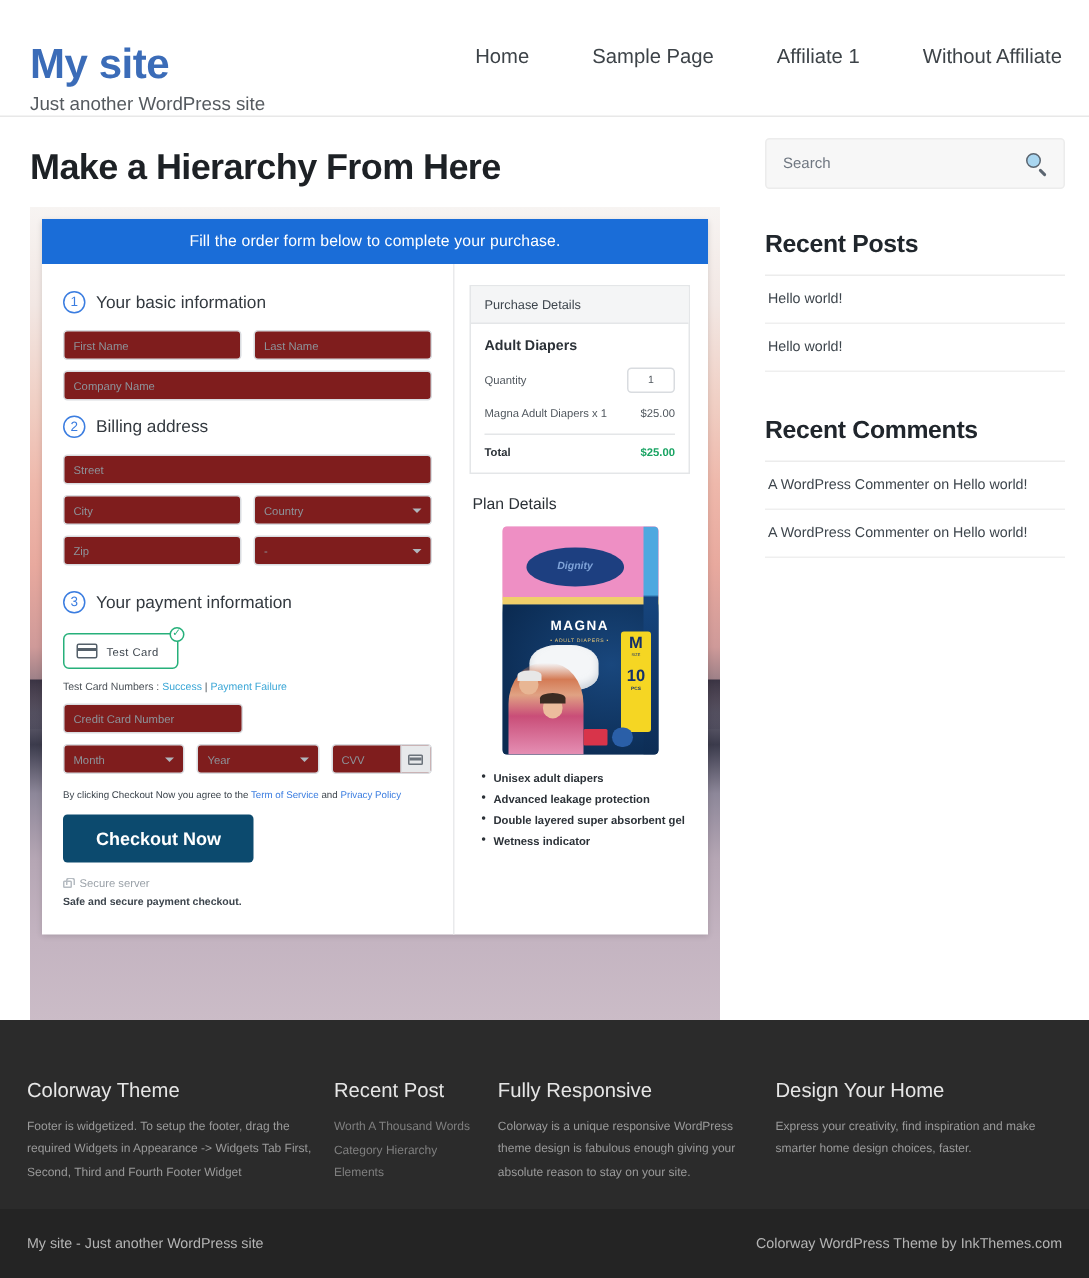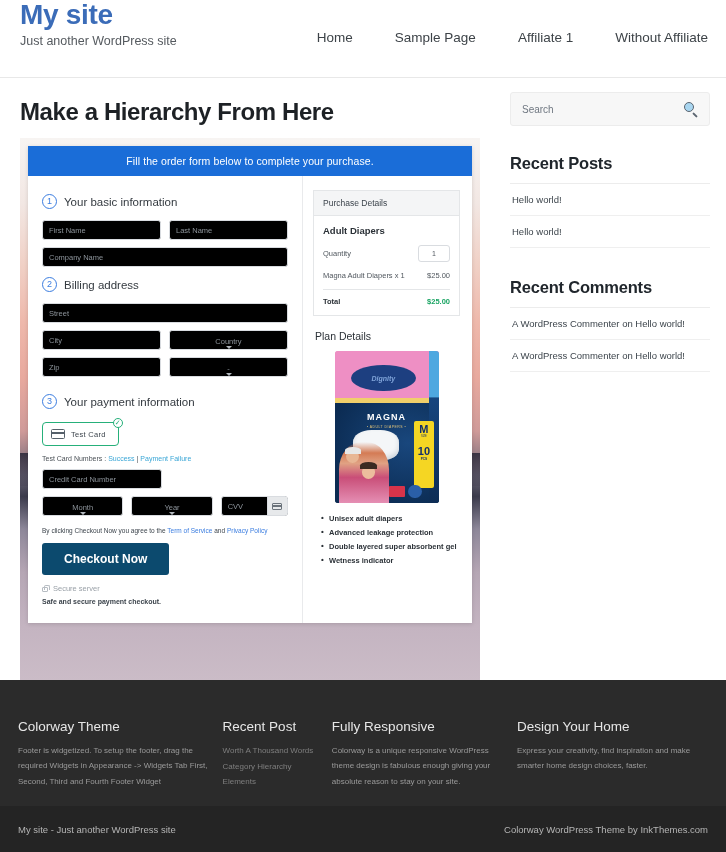--- a/index.html
+++ b/index.html
@@ -12,21 +12,21 @@
   }
   .page { position: relative; width: 726px; height: 852px; background:#fff; }
 
   
   .site-header {
     position: relative;
     height: 78px;
     padding: 12px 20px 0 20px;
     border-bottom: 1px solid #e8e8e8;
   }
-  .brand { position:absolute; left:20px; top:0; }
+  .brand { position:absolute; left:20px; top:28px; }
   .site-title {
     font-size: 28px;
     font-weight: bold;
     color: #3b6cb8;
     letter-spacing: -0.3px;
     line-height: 1.1;
   }
   .site-tagline {
     font-size: 12.5px;
     color: #555a5f;
@@ -134,28 +134,28 @@
 
   .fld {
     height: 20px;
     border: 1px solid #d9dce0;
     border-radius: 3px;
     font-size: 7.5px;
     color: #8d949b;
     padding: 0 6px;
     display: flex;
     align-items: center;
-    background: #000000;
+    background: #7f1d1d;
     margin-bottom: 7px;
   }
   .fld.full { width: 100%; }
   .row2 { display: flex; gap: 8px; }
   .row2 .fld { flex: 1; }
   .row3 { display: flex; gap: 8px; }
-  .sel { justify-content: flex-end; flex-direction: column; }
+  .sel { justify-content: space-between; }
   .caret {
     width: 0; height: 0;
     border-left: 3px solid transparent;
     border-right: 3px solid transparent;
     border-top: 3.5px solid #b0b6bc;
   }
 
   .paybtn {
     position: relative;
     display: inline-flex;

